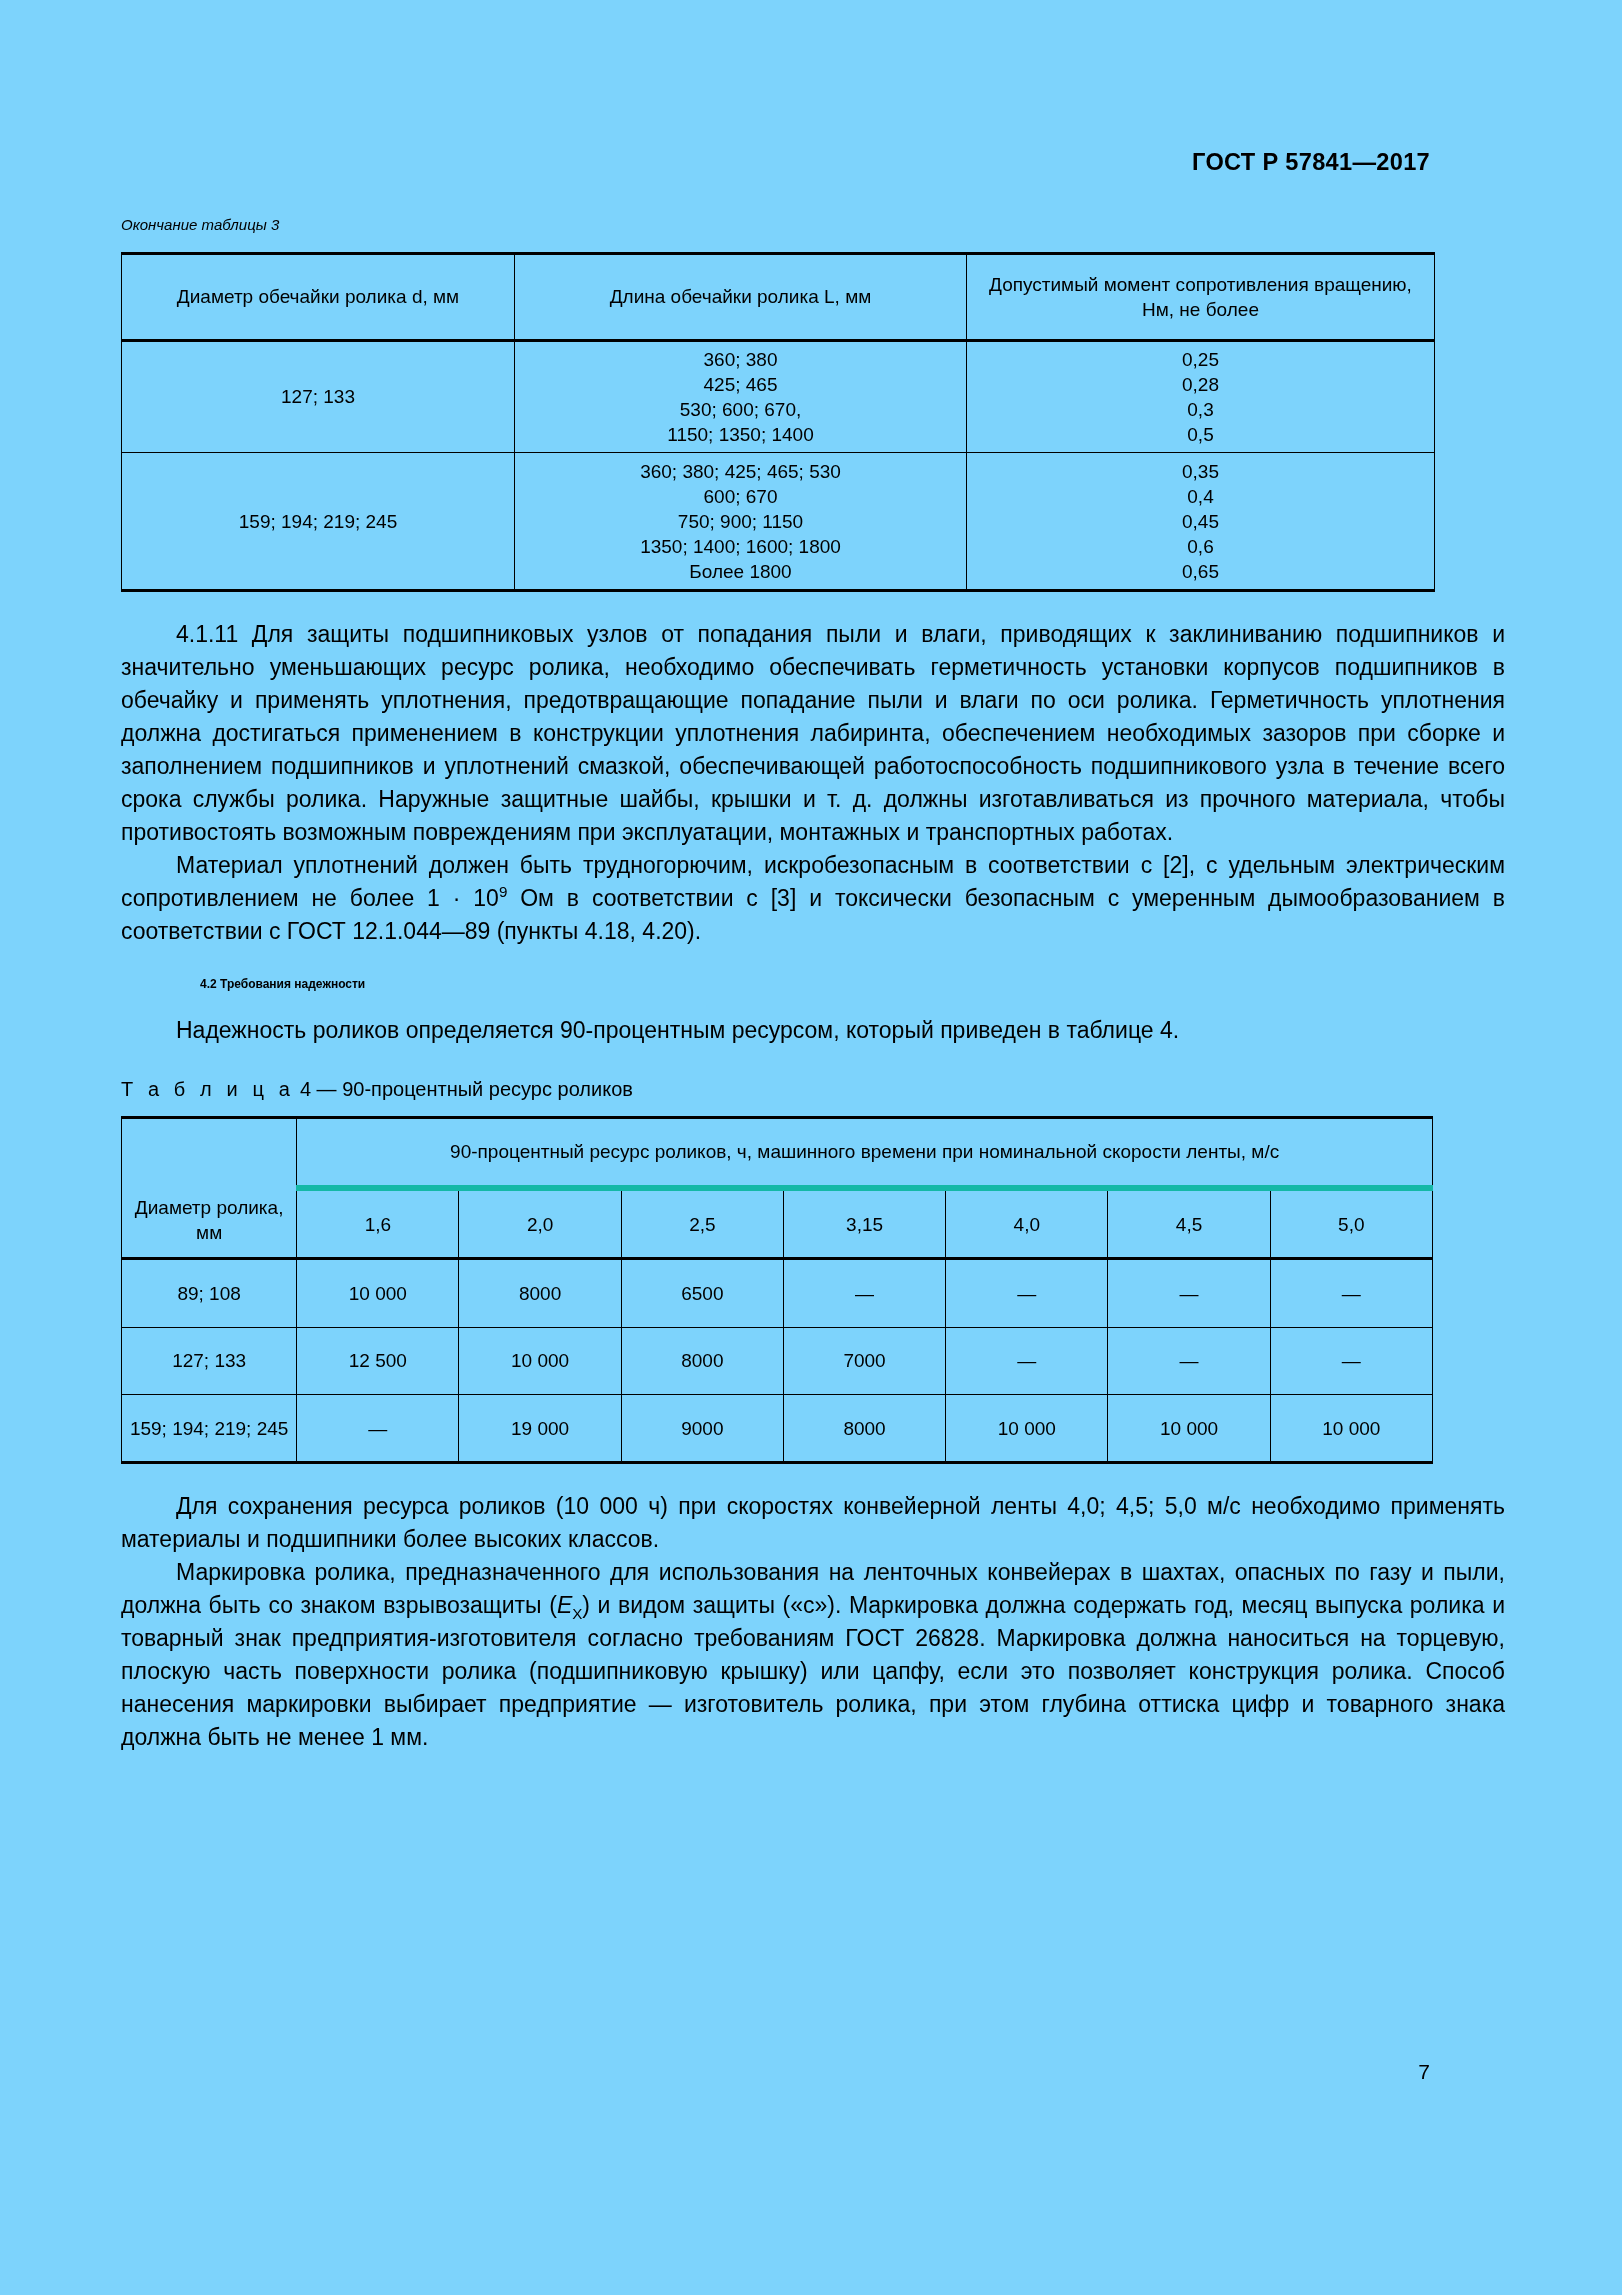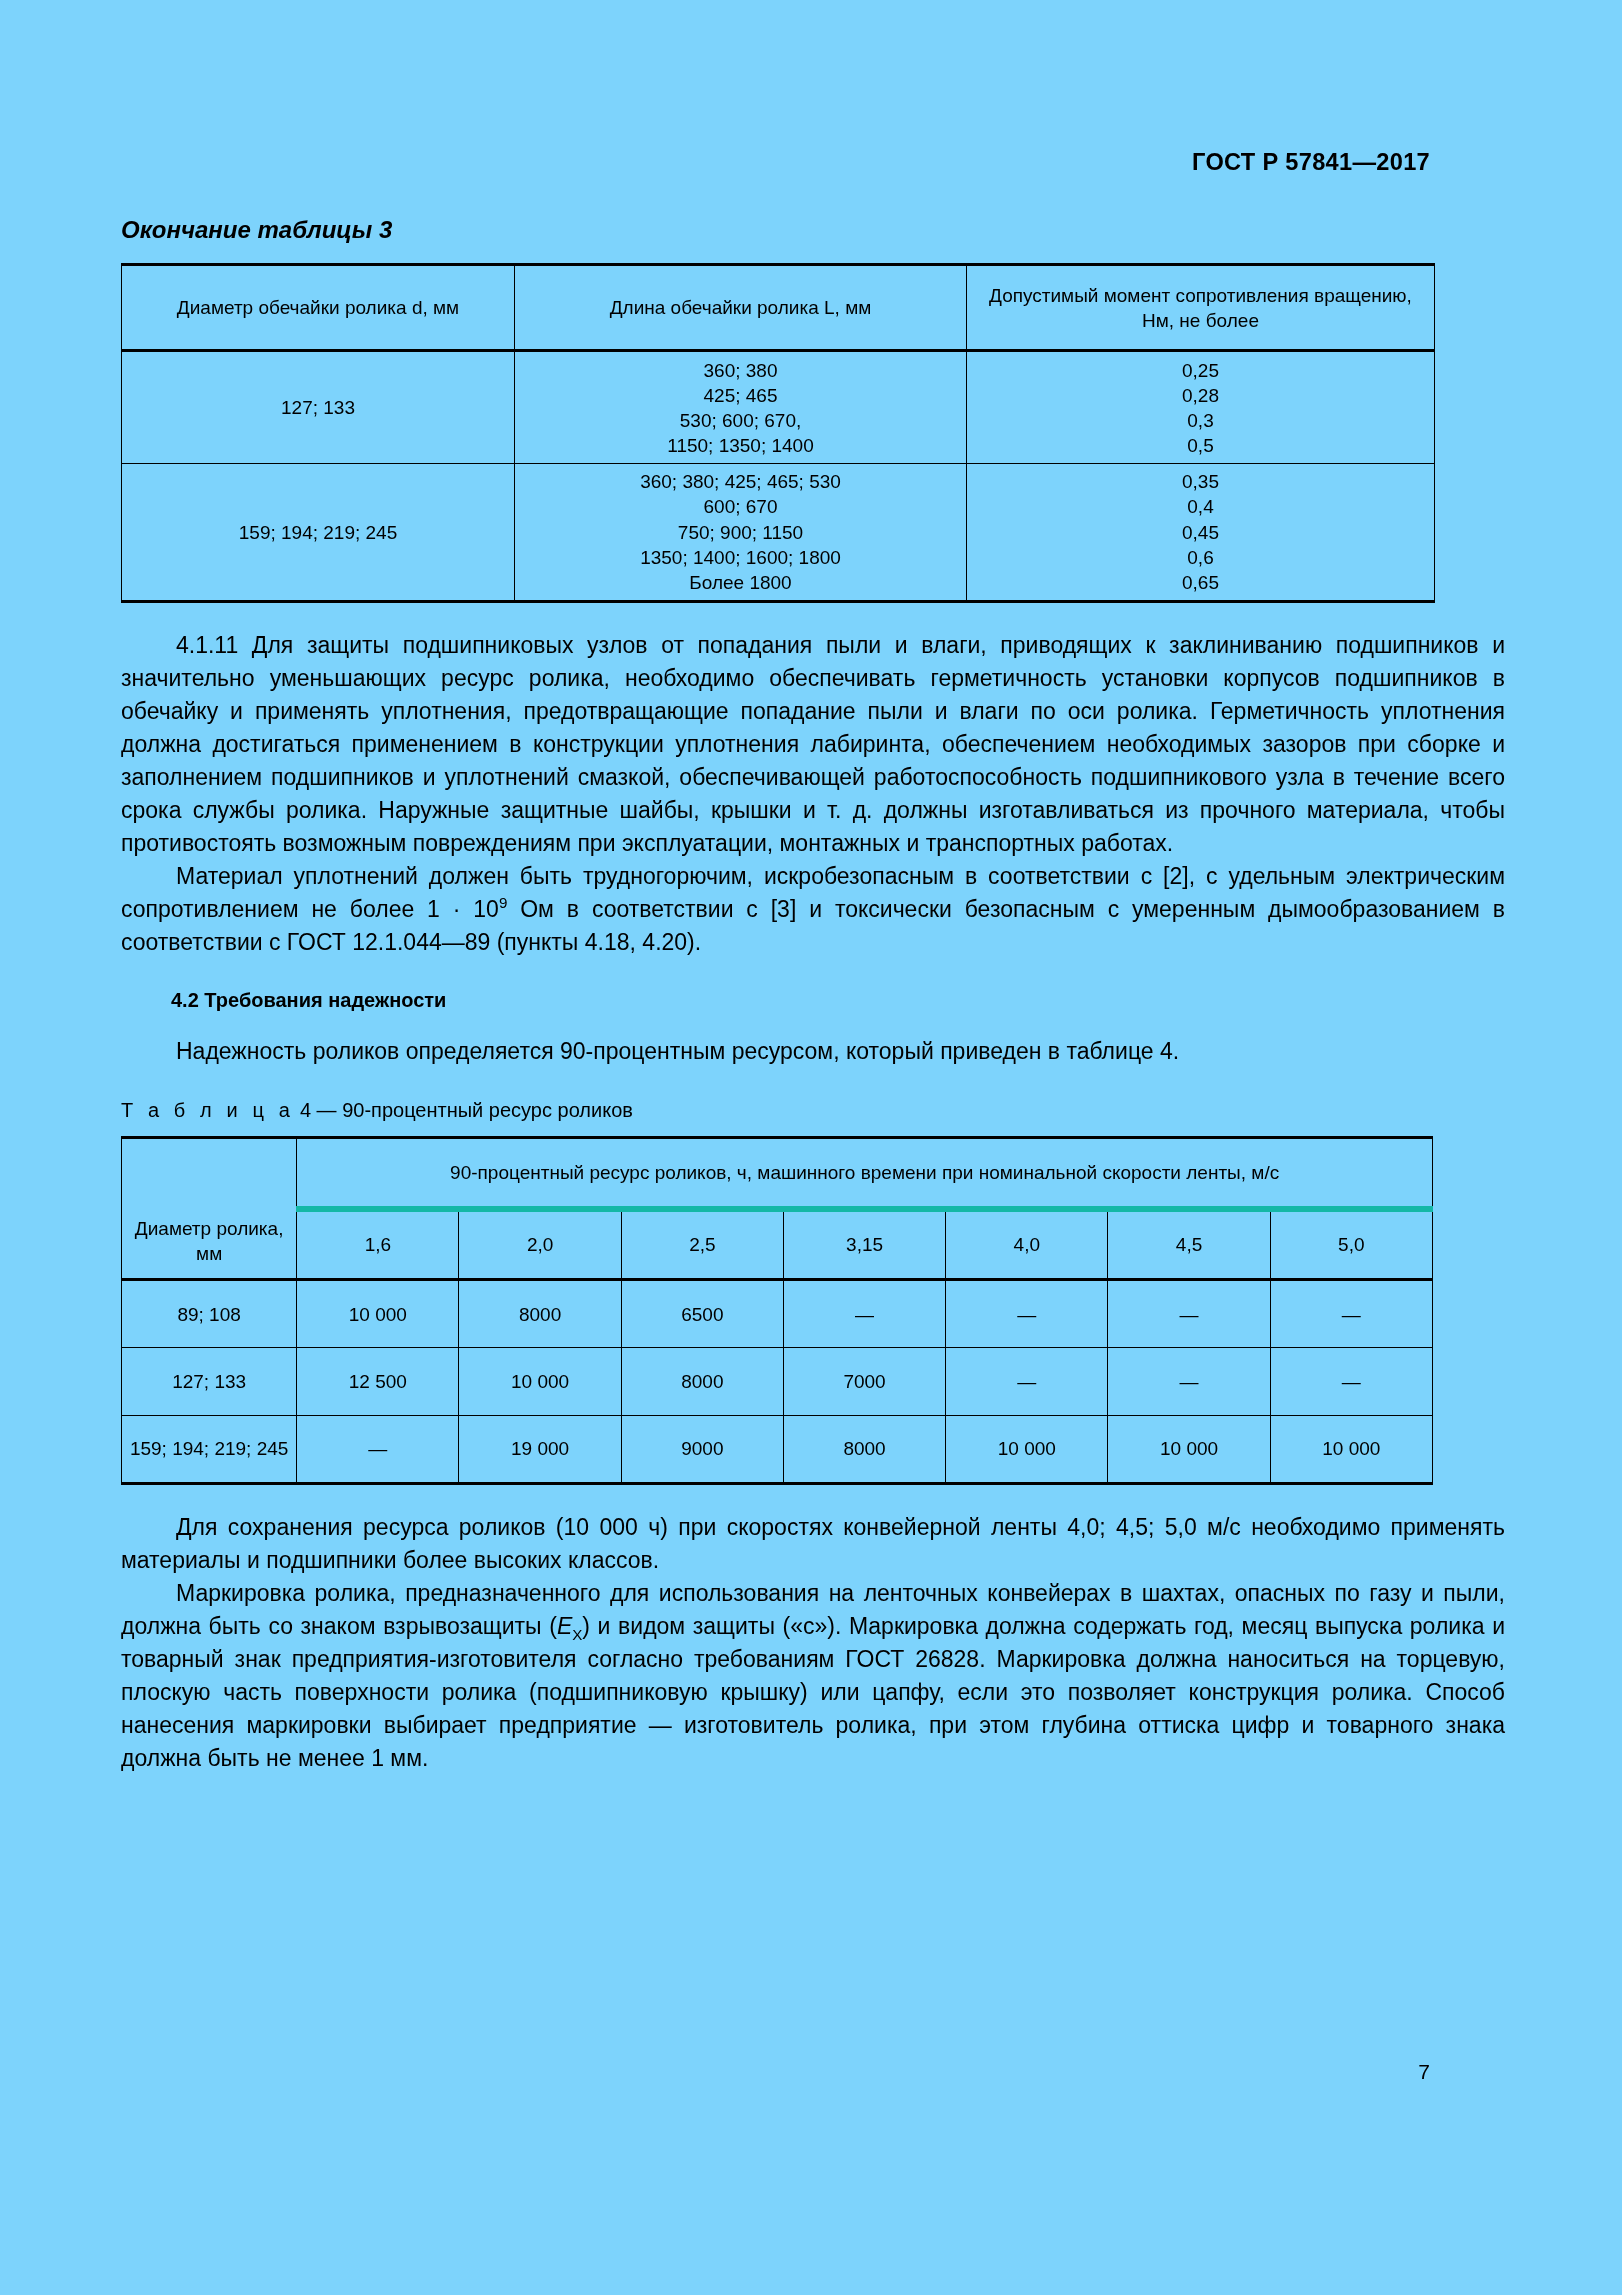--- a/index.html
+++ b/index.html
@@ -35,25 +35,24 @@
 
   
   .content {
     position: absolute;
     left: 121px;
     top: 216px;
     width: 1384px;
   }
 
   .table-caption {
-    font-size: 24px;
+    font-size: 15px;
     font-style: italic;
     margin: 0 0 18.3px 0;
     line-height: 1.2;
-    font-weight: bold;
   }
   .table-caption-spaced {
     font-size: 20px;
     font-style: normal;
     margin: 0 0 14.4px 0;
     line-height: 1.2;
   }
   .sp-letters {
     letter-spacing: 4.6px;
   }
@@ -115,23 +114,23 @@
     font-size: 23px;
     line-height: 33px;
     margin: 0;
     text-align: justify;
     text-justify: inter-word;
     hyphens: manual;
   }
   p.body.indent { text-indent: 55px; }
 
   h3.section {
-    font-size: 20px;
+    font-size: 12px;
     font-weight: bold;
-    margin: 29px 0 22px 50px;
+    margin: 29px 0 22px 79px;
     line-height: 1.25;
   }
 
   .after-table-gap { height: 26px; }
   .before-table-gap { height: 30px; }
 
   sup.pw { font-size: 0.66em; vertical-align: super; line-height: 0; }
   sub.sb { font-size: 0.66em; vertical-align: sub; line-height: 0; }
   i.it { font-style: italic; }
 

